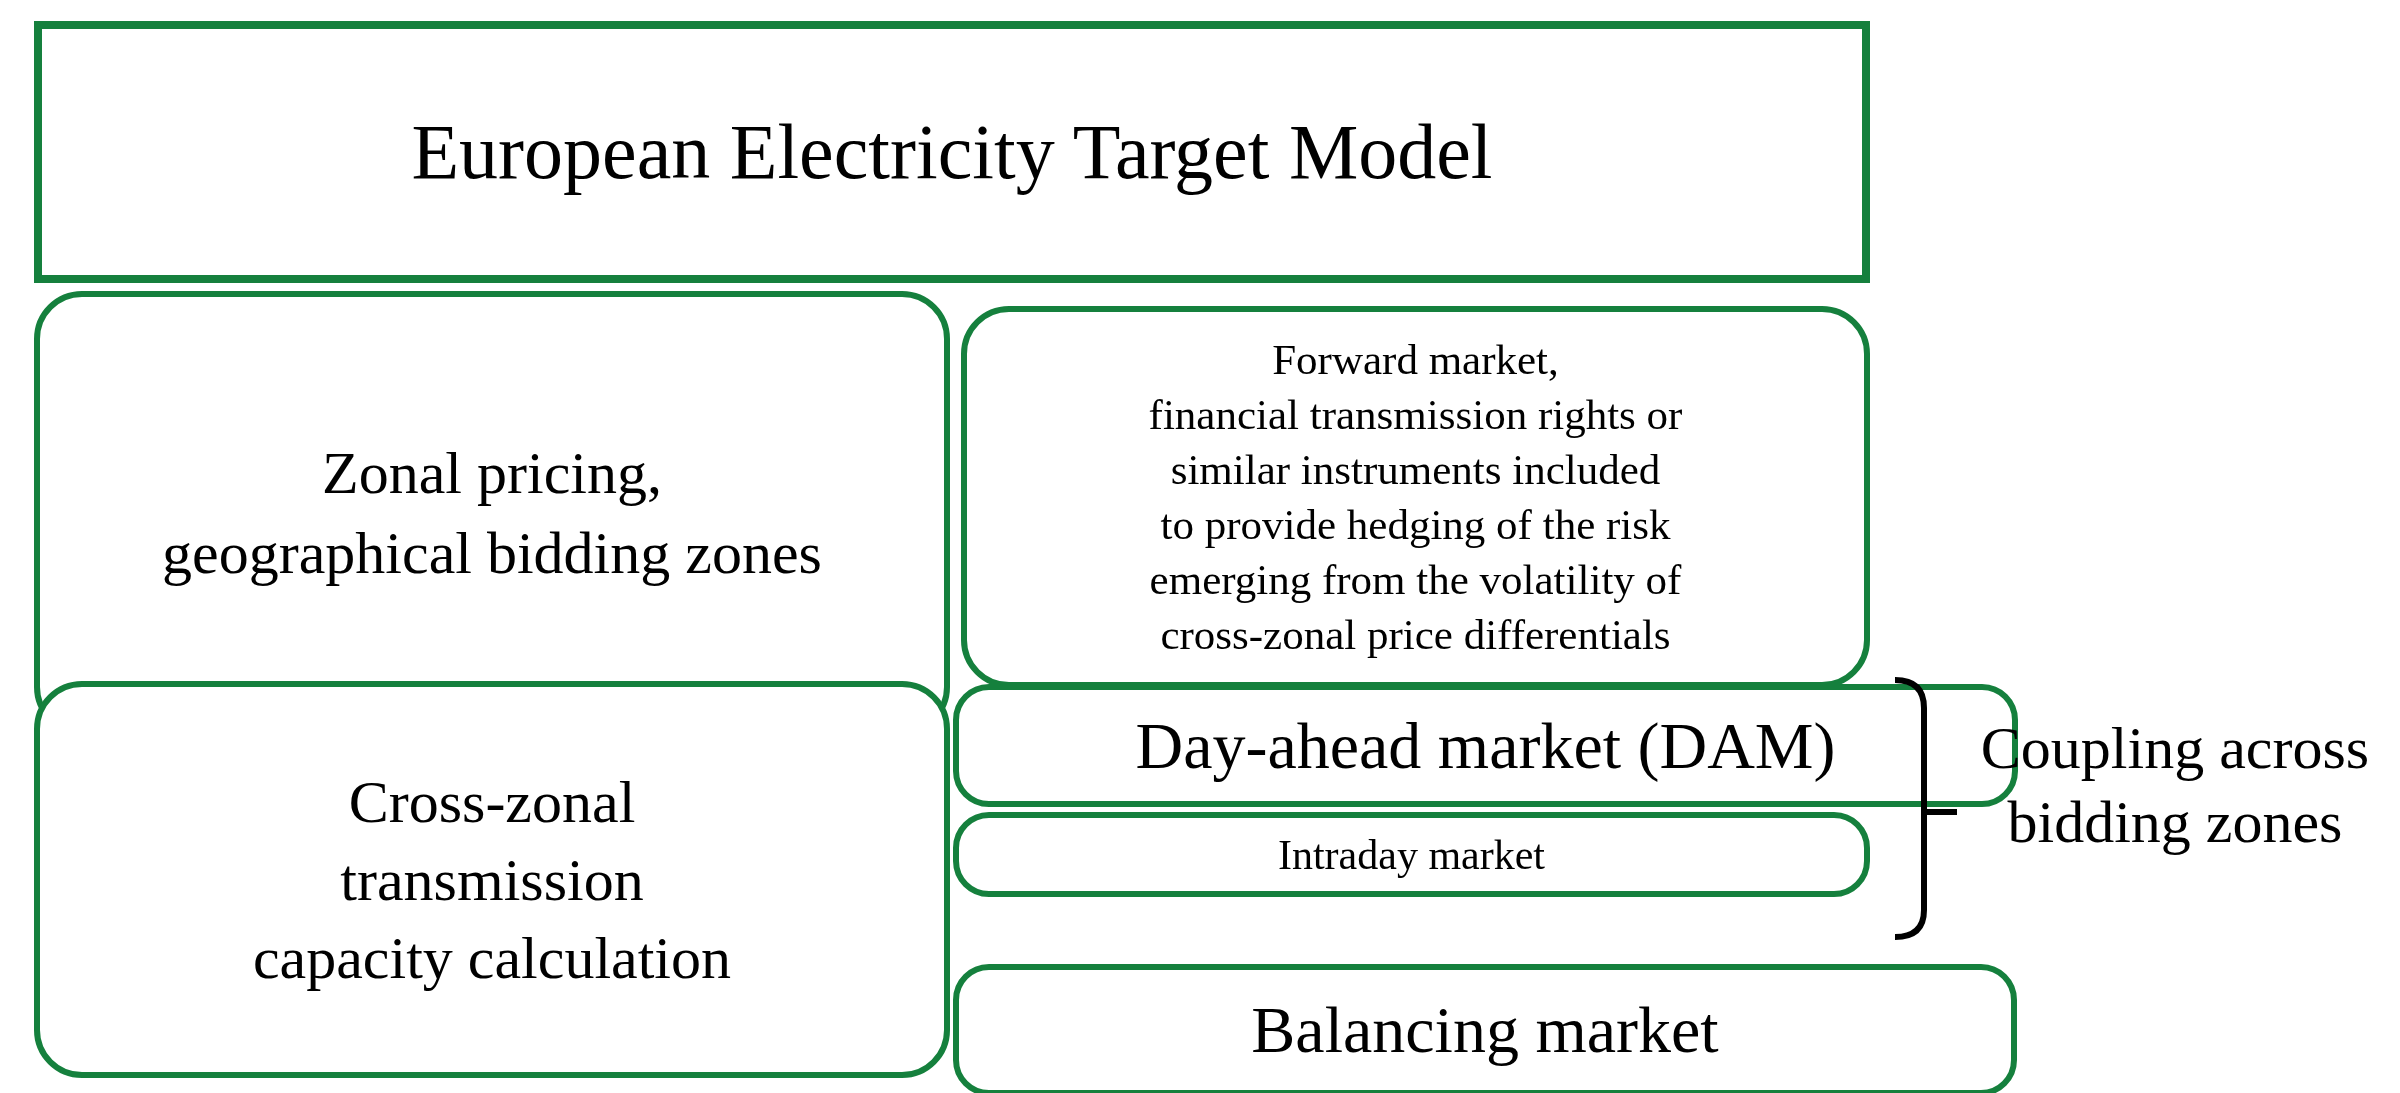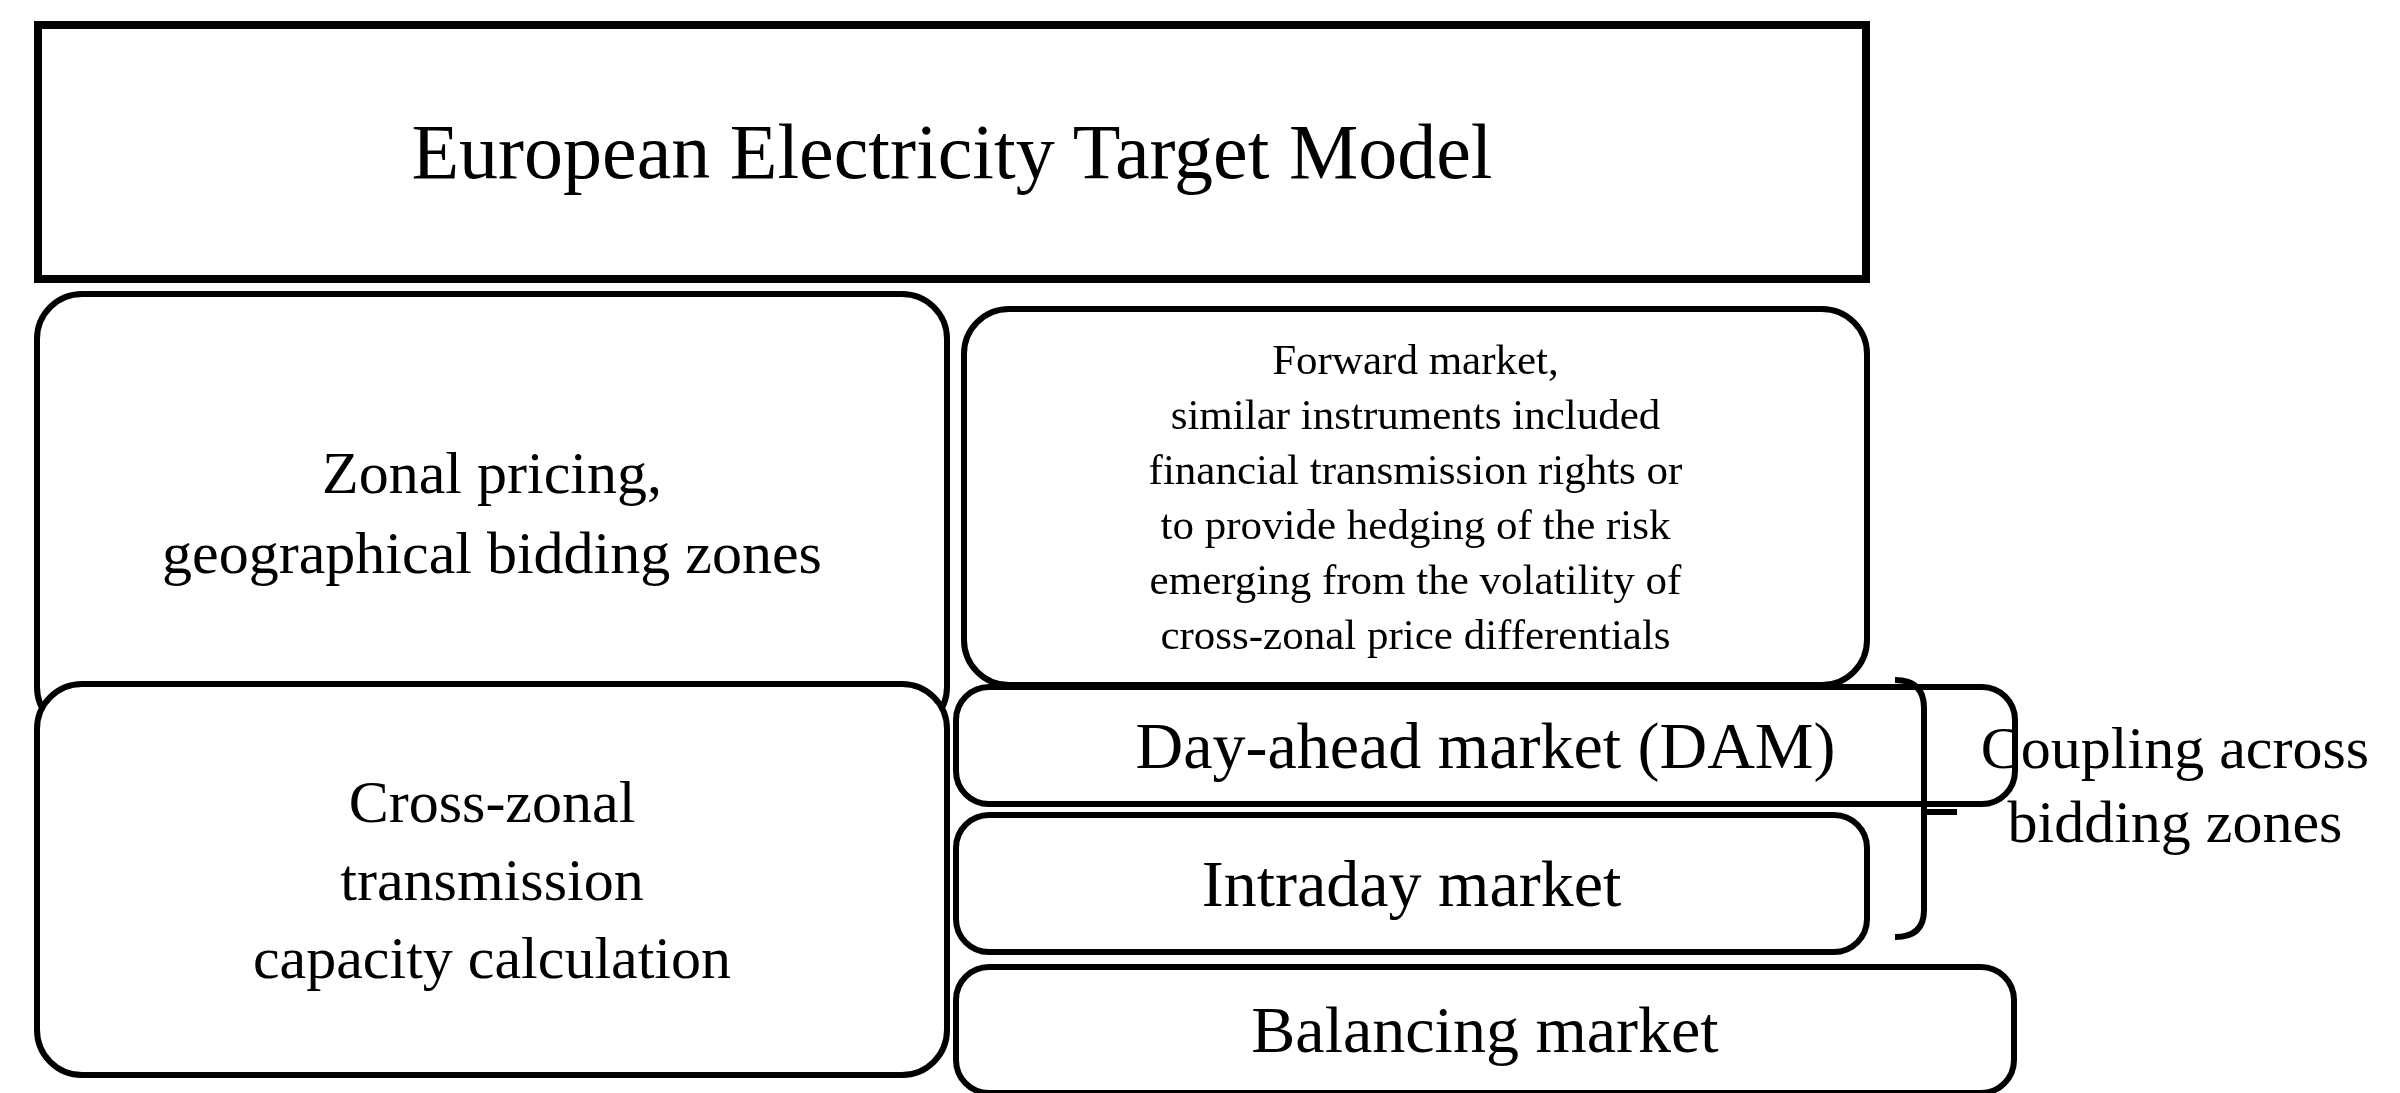--- a/index.html
+++ b/index.html
@@ -13,21 +13,21 @@
     height: 1093px;
     background: #ffffff;
     font-family: "Liberation Serif", "DejaVu Serif", serif;
     color: #000000;
     overflow: hidden;
   }
   .box {
     position: absolute;
     box-sizing: border-box;
     background: #ffffff;
-    border: 6px solid #000000;
+    border: 6px solid #15803d;
     display: flex;
     flex-direction: column;
     align-items: center;
     justify-content: center;
     text-align: center;
   }
   .title-box {
     left: 34px; top: 21px;
     width: 1836px; height: 262px;
     border-width: 8px;
@@ -56,22 +56,22 @@
     width: 916px; height: 397px;
     font-size: 60px; line-height: 78px;
   }
   .dam-box {
     left: 953px; top: 684px;
     width: 1065px; height: 123px;
     font-size: 66px; line-height: 1;
   }
   .intraday-box {
     left: 953px; top: 812px;
-    width: 917px; height: 143px;
-    font-size: 66px; line-height: 1;
+    width: 917px; height: 85px;
+    font-size: 42px; line-height: 1;
   }
   .balancing-box {
     left: 953px; top: 964px;
     width: 1064px; height: 132px;
     font-size: 66px; line-height: 1;
   }
   .brace-svg {
     position: absolute;
     left: 1888px; top: 670px;
     width: 80px; height: 277px;
@@ -96,22 +96,22 @@
     <span class="t">European Electricity Target Model</span>
   </div>
 
   <div class="box rounded-lg zonal-box">
     <div class="line">Zonal pricing,</div>
     <div class="line">geographical bidding zones</div>
   </div>
 
   <div class="box rounded-lg forward-box">
     <div class="line">Forward market,</div>
+    <div class="line">financial transmission rights or</div>
     <div class="line">similar instruments included</div>
-    <div class="line">financial transmission rights or</div>
     <div class="line">to provide hedging of the risk</div>
     <div class="line">emerging from the volatility of</div>
     <div class="line">cross-zonal price differentials</div>
   </div>
 
   <div class="box rounded-lg cross-box">
     <div class="line">Cross-zonal</div>
     <div class="line">transmission</div>
     <div class="line">capacity calculation</div>
   </div>

